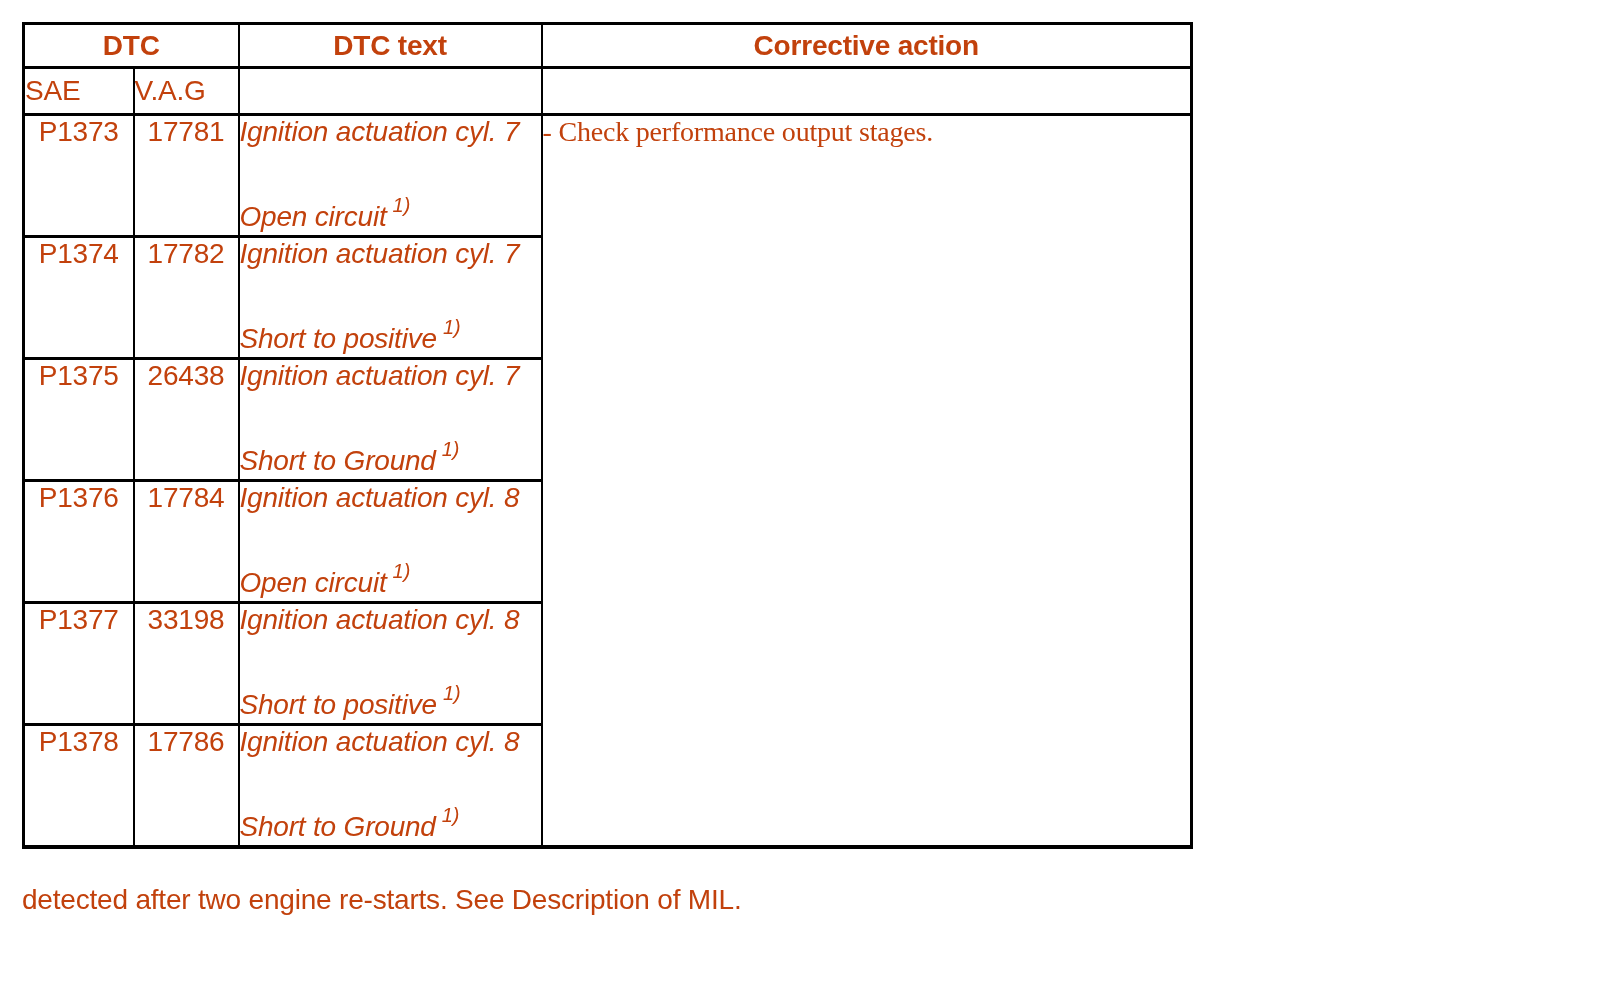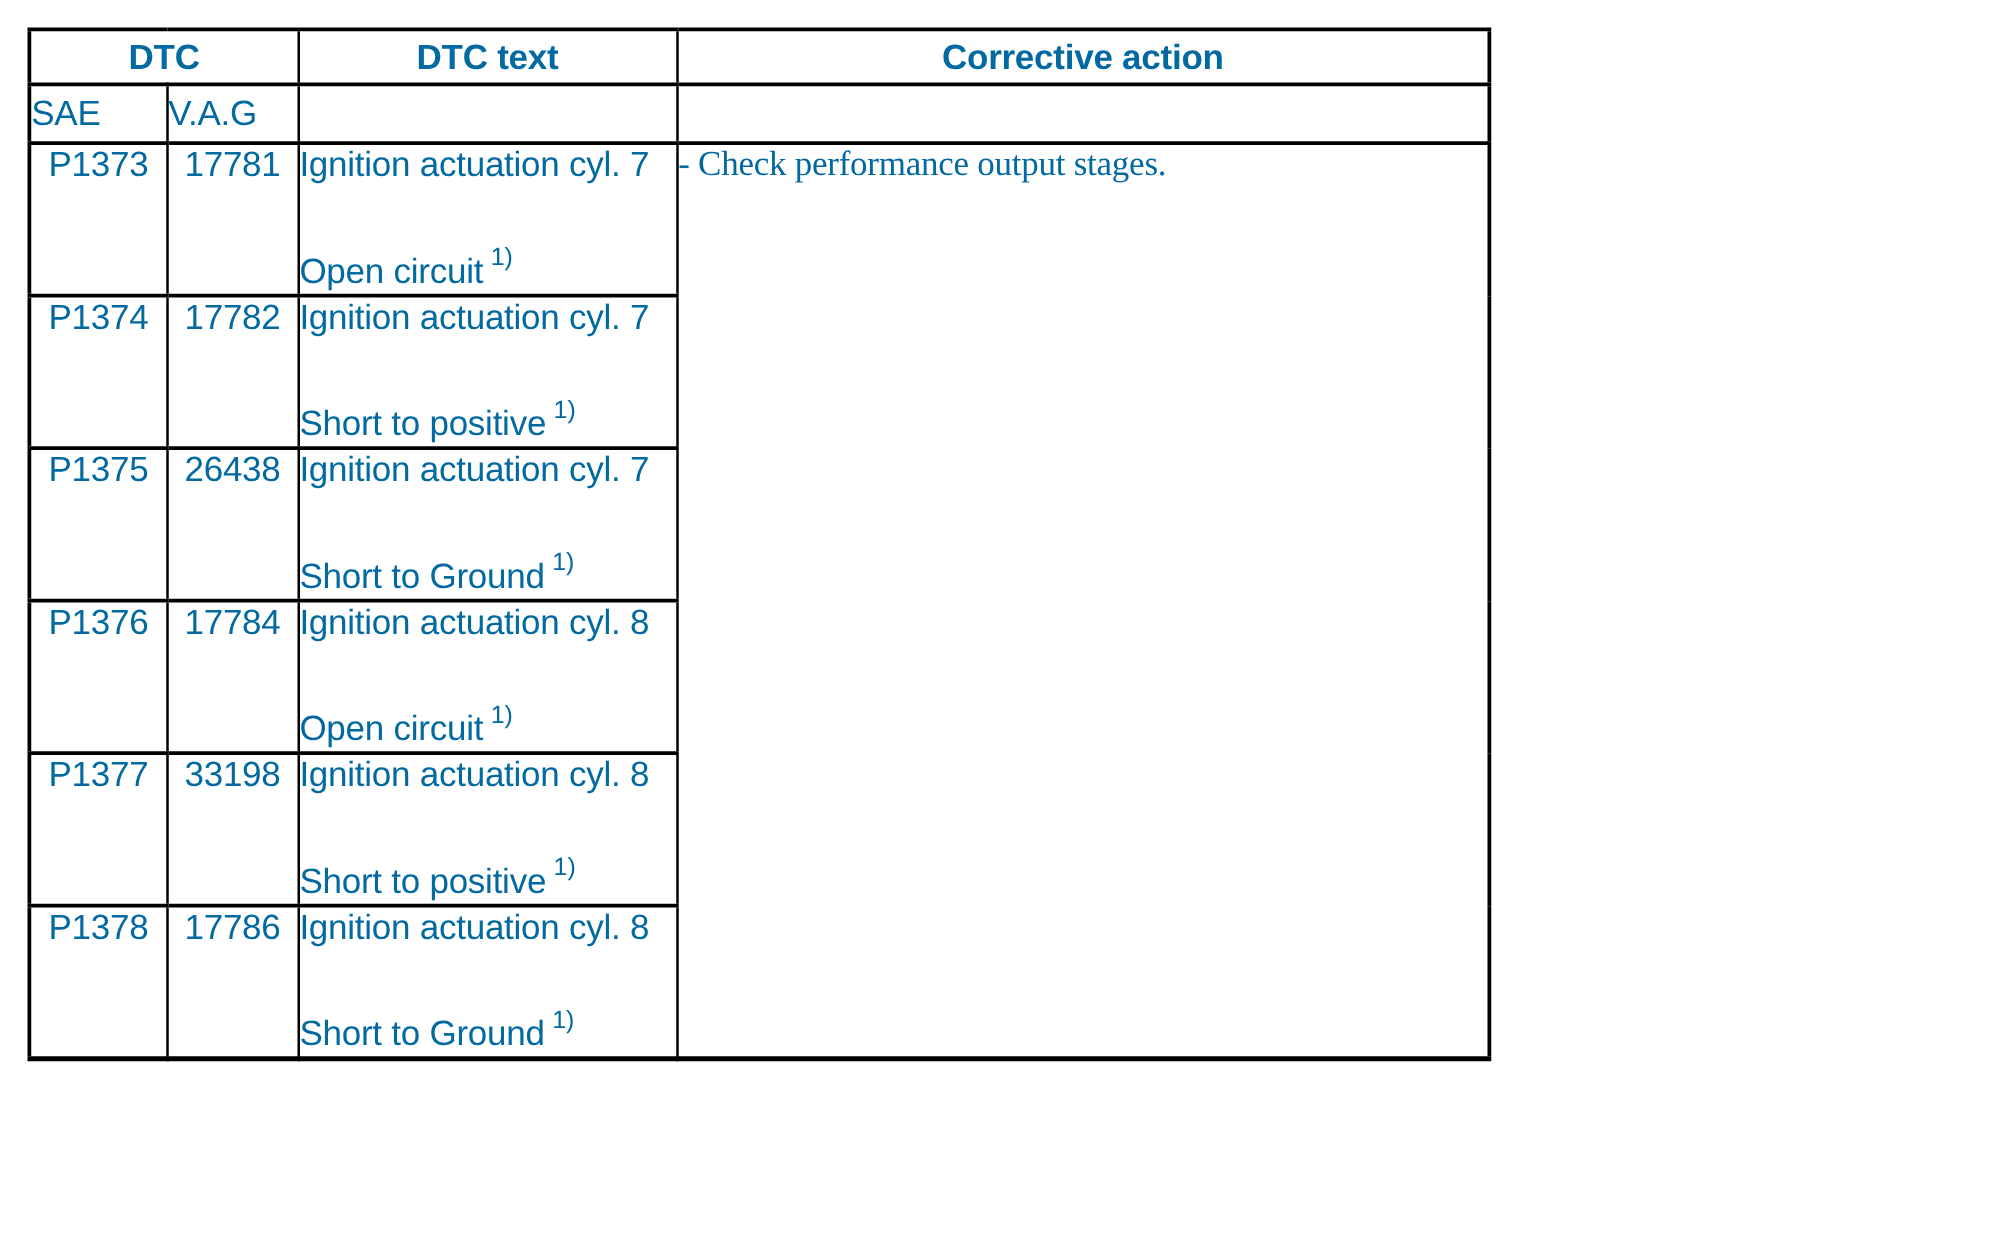--- a/index.html
+++ b/index.html
@@ -5,21 +5,21 @@
   html, body {
     margin: 0;
     padding: 0;
     background: #ffffff;
   }
   .page {
     position: relative;
     width: 1600px;
     height: 986px;
     background: #ffffff;
-    color: #0369a1;
+    color: #c2410c;
     font-family: "Liberation Sans", sans-serif;
     font-size: 28px;
     letter-spacing: -0.2px;
     overflow: hidden;
   }
 
   
   table.dtc-table {
     position: absolute;
     left: 22px;
@@ -58,20 +58,21 @@
     text-align: center;
     vertical-align: top;
     padding-top: 9px;
     line-height: 32px;
   }
   td.dtc-text-cell {
     text-align: left;
     vertical-align: top;
     padding: 9px 4px 0 10px;
     line-height: 32px;
+    font-style: italic;
   }
   td.dtc-text-cell .text-line-2 {
     margin-top: 53px;
   }
   td.corrective-cell {
     text-align: left;
     vertical-align: top;
     padding: 25px 10px 0 20px;
     line-height: 32px;
     font-family: Liberation Serif, serif;
@@ -185,15 +186,16 @@
       <td class="code-cell">17786</td>
       <td class="dtc-text-cell">
         <div class="text-line-1">Ignition actuation cyl. 8</div>
         <div class="text-line-2"><span>Short to Ground</span><sup class="note-ref">1)</sup></div>
       </td>
     </tr>
   </tbody>
     </table>
 
   <div class="footnote">
+    <div class="footnote-line-2">detected after two engine re-starts. See Description of MIL.</div>
   </div>
 
 </div>
 
 </body></html>

